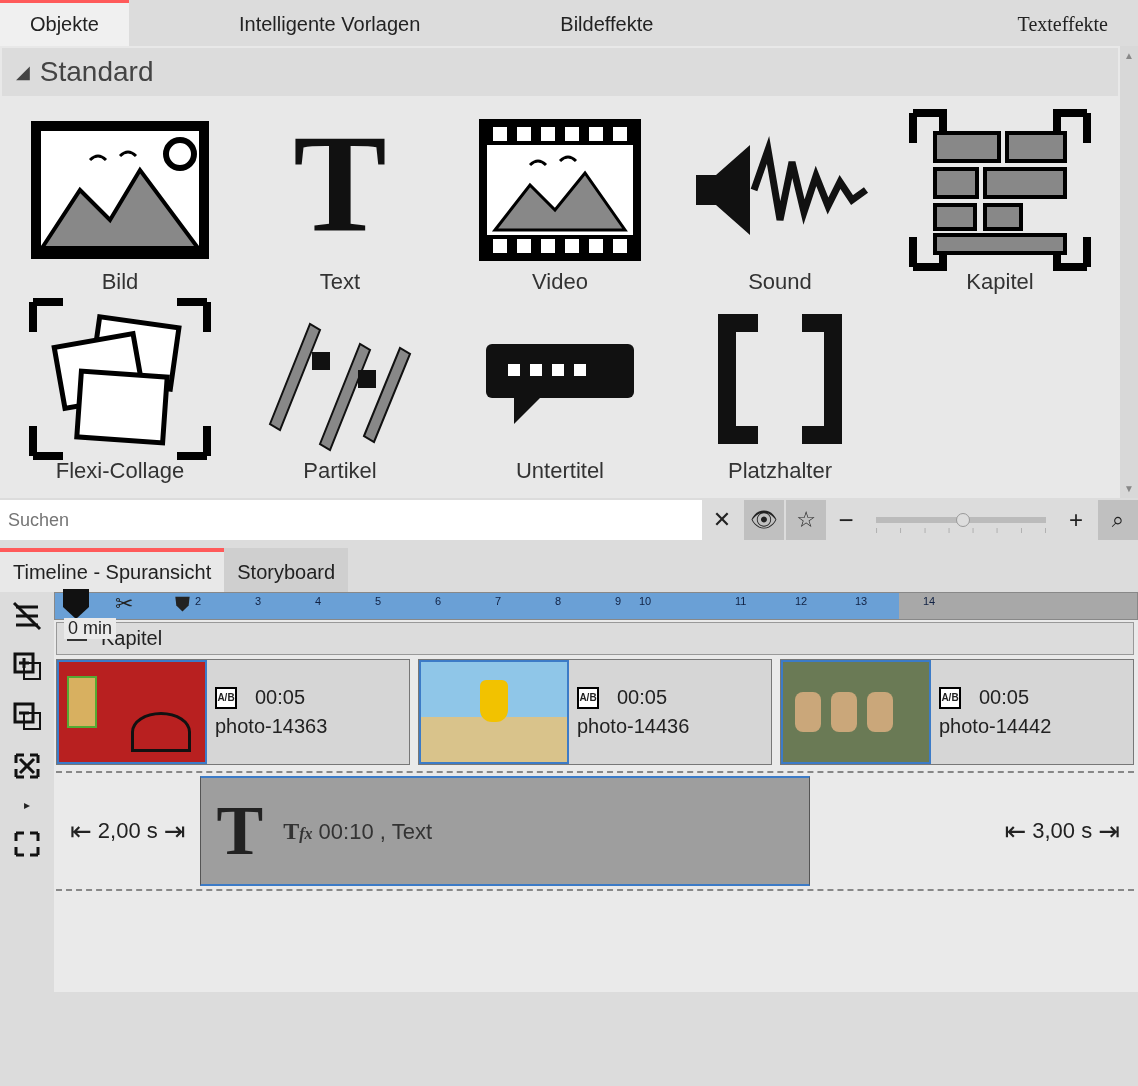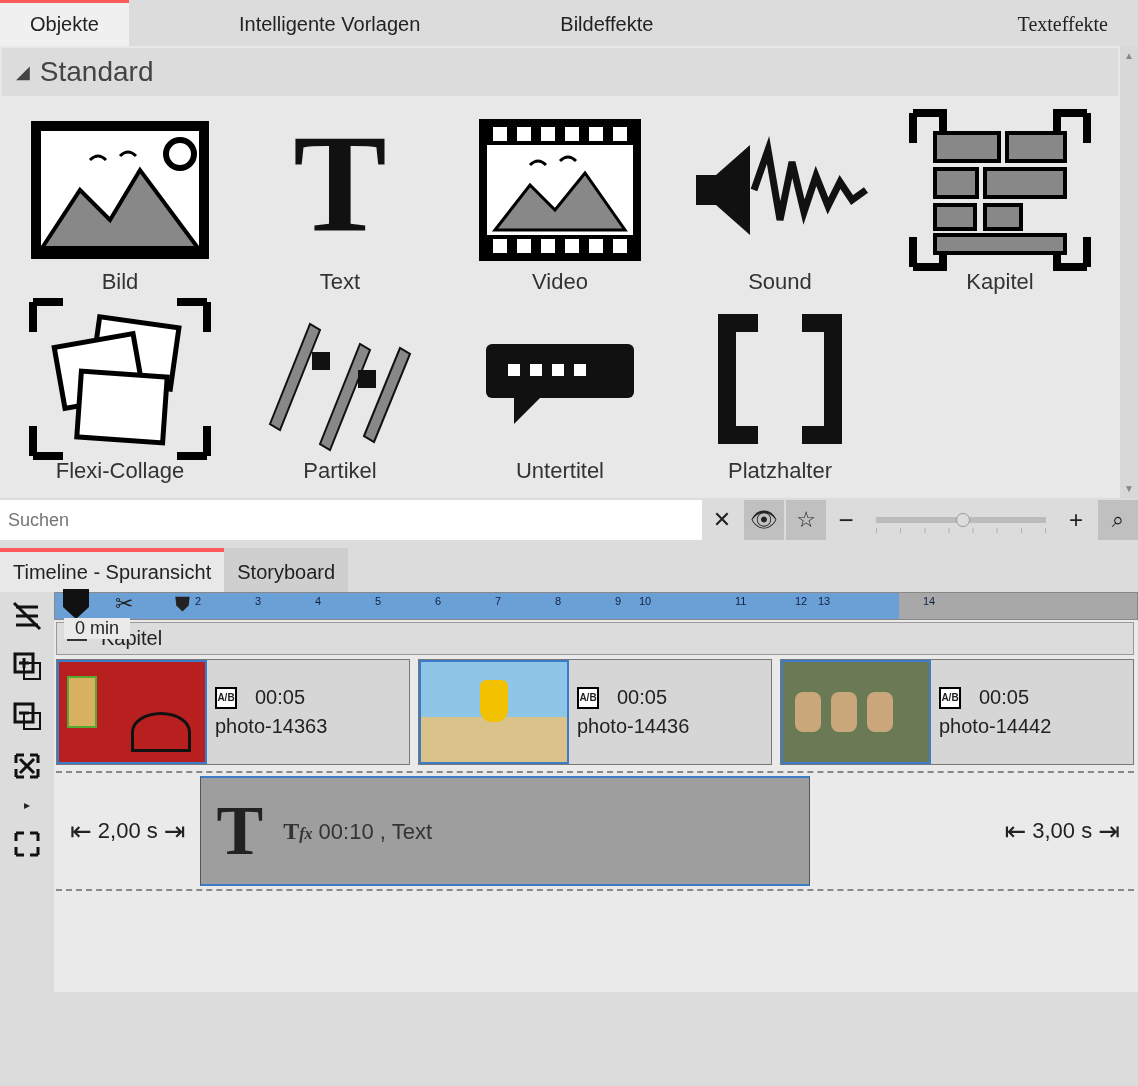--- a/index.html
+++ b/index.html
@@ -46,21 +46,21 @@
 .side-tools { width:54px; background:#dcdcdc; display:flex; flex-direction:column; align-items:center; gap:14px; padding-top:6px; }
 .side-tools .tbtn { width:36px; height:36px; display:flex; align-items:center; justify-content:center; cursor:pointer; }
 
 .tracks { flex:1; position:relative; }
 .ruler { height:28px; background: linear-gradient(to bottom, #6aa0d6 0%, #6aa0d6 100%); position:relative; display:flex; align-items:center; margin-left:0; border:1px solid #888;}
 .ruler-gray{ position:absolute; right:0; top:0; bottom:0; width:22%; background:#a8a8a8;}
 .ruler .playhead { position:absolute; left:4px; top:-6px; }
 .ruler .tick { position:absolute; top:2px; font-size:11px; color:#124; }
 .ruler .scissors { position:absolute; left:60px; top:-2px; font-size:22px;}
 .ruler .shield { position:absolute; left:120px; top:0px; font-size:20px;}
-.ruler-label{ position:absolute; left:10px; top:26px; font-size:18px; background:#eaeaea; padding:0 11px;}
+.ruler-label{ position:absolute; left:10px; top:26px; font-size:18px; background:#eaeaea; padding:0 4px;}
 
 .chapter-bar { background:#dcdcdc; border:1px solid #999; margin:2px 4px 4px 2px; padding:4px 10px; font-size:20px; display:flex; align-items:center; gap:14px; }
 .chapter-bar .dash { width:20px; height:4px; background:#333; }
 
 .clips-row { display:flex; gap:8px; margin:2px 4px 6px 2px; }
 .clip { flex:1; display:flex; border:1px solid #777; background:#d6d6d6; height:106px; cursor:pointer; }
 .clip .thumb { width:150px; height:100%; border:2px solid #3c7bc7; }
 .clip .meta { flex:1; padding:6px 8px; font-size:20px; display:flex; flex-direction:column; justify-content:center; gap:6px; overflow:hidden; white-space:nowrap; }
 .clip .meta .t1 { display:flex; align-items:center; gap:18px; }
 .ab-badge { width:22px; height:22px; border:2px solid #000; font-size:10px; font-weight:bold; display:flex; align-items:center; justify-content:center; background:#fff; }
@@ -340,21 +340,21 @@
       <span class="tick" style="left:200px">3</span>
       <span class="tick" style="left:260px">4</span>
       <span class="tick" style="left:320px">5</span>
       <span class="tick" style="left:380px">6</span>
       <span class="tick" style="left:440px">7</span>
       <span class="tick" style="left:500px">8</span>
       <span class="tick" style="left:560px">9</span>
       <span class="tick" style="left:584px">10</span>
       <span class="tick" style="left:680px">11</span>
       <span class="tick" style="left:740px">12</span>
-      <span class="tick" style="left:763px">13</span>
+      <span class="tick" style="left:800px">13</span>
       <span class="tick" style="left:868px">14</span>
     </div>
     <div class="ruler-label">0 min</div>
 
     <div class="chapter-bar">
       <div class="dash"></div>
       <span>Kapitel</span>
     </div>
 
     <div class="clips-row">

